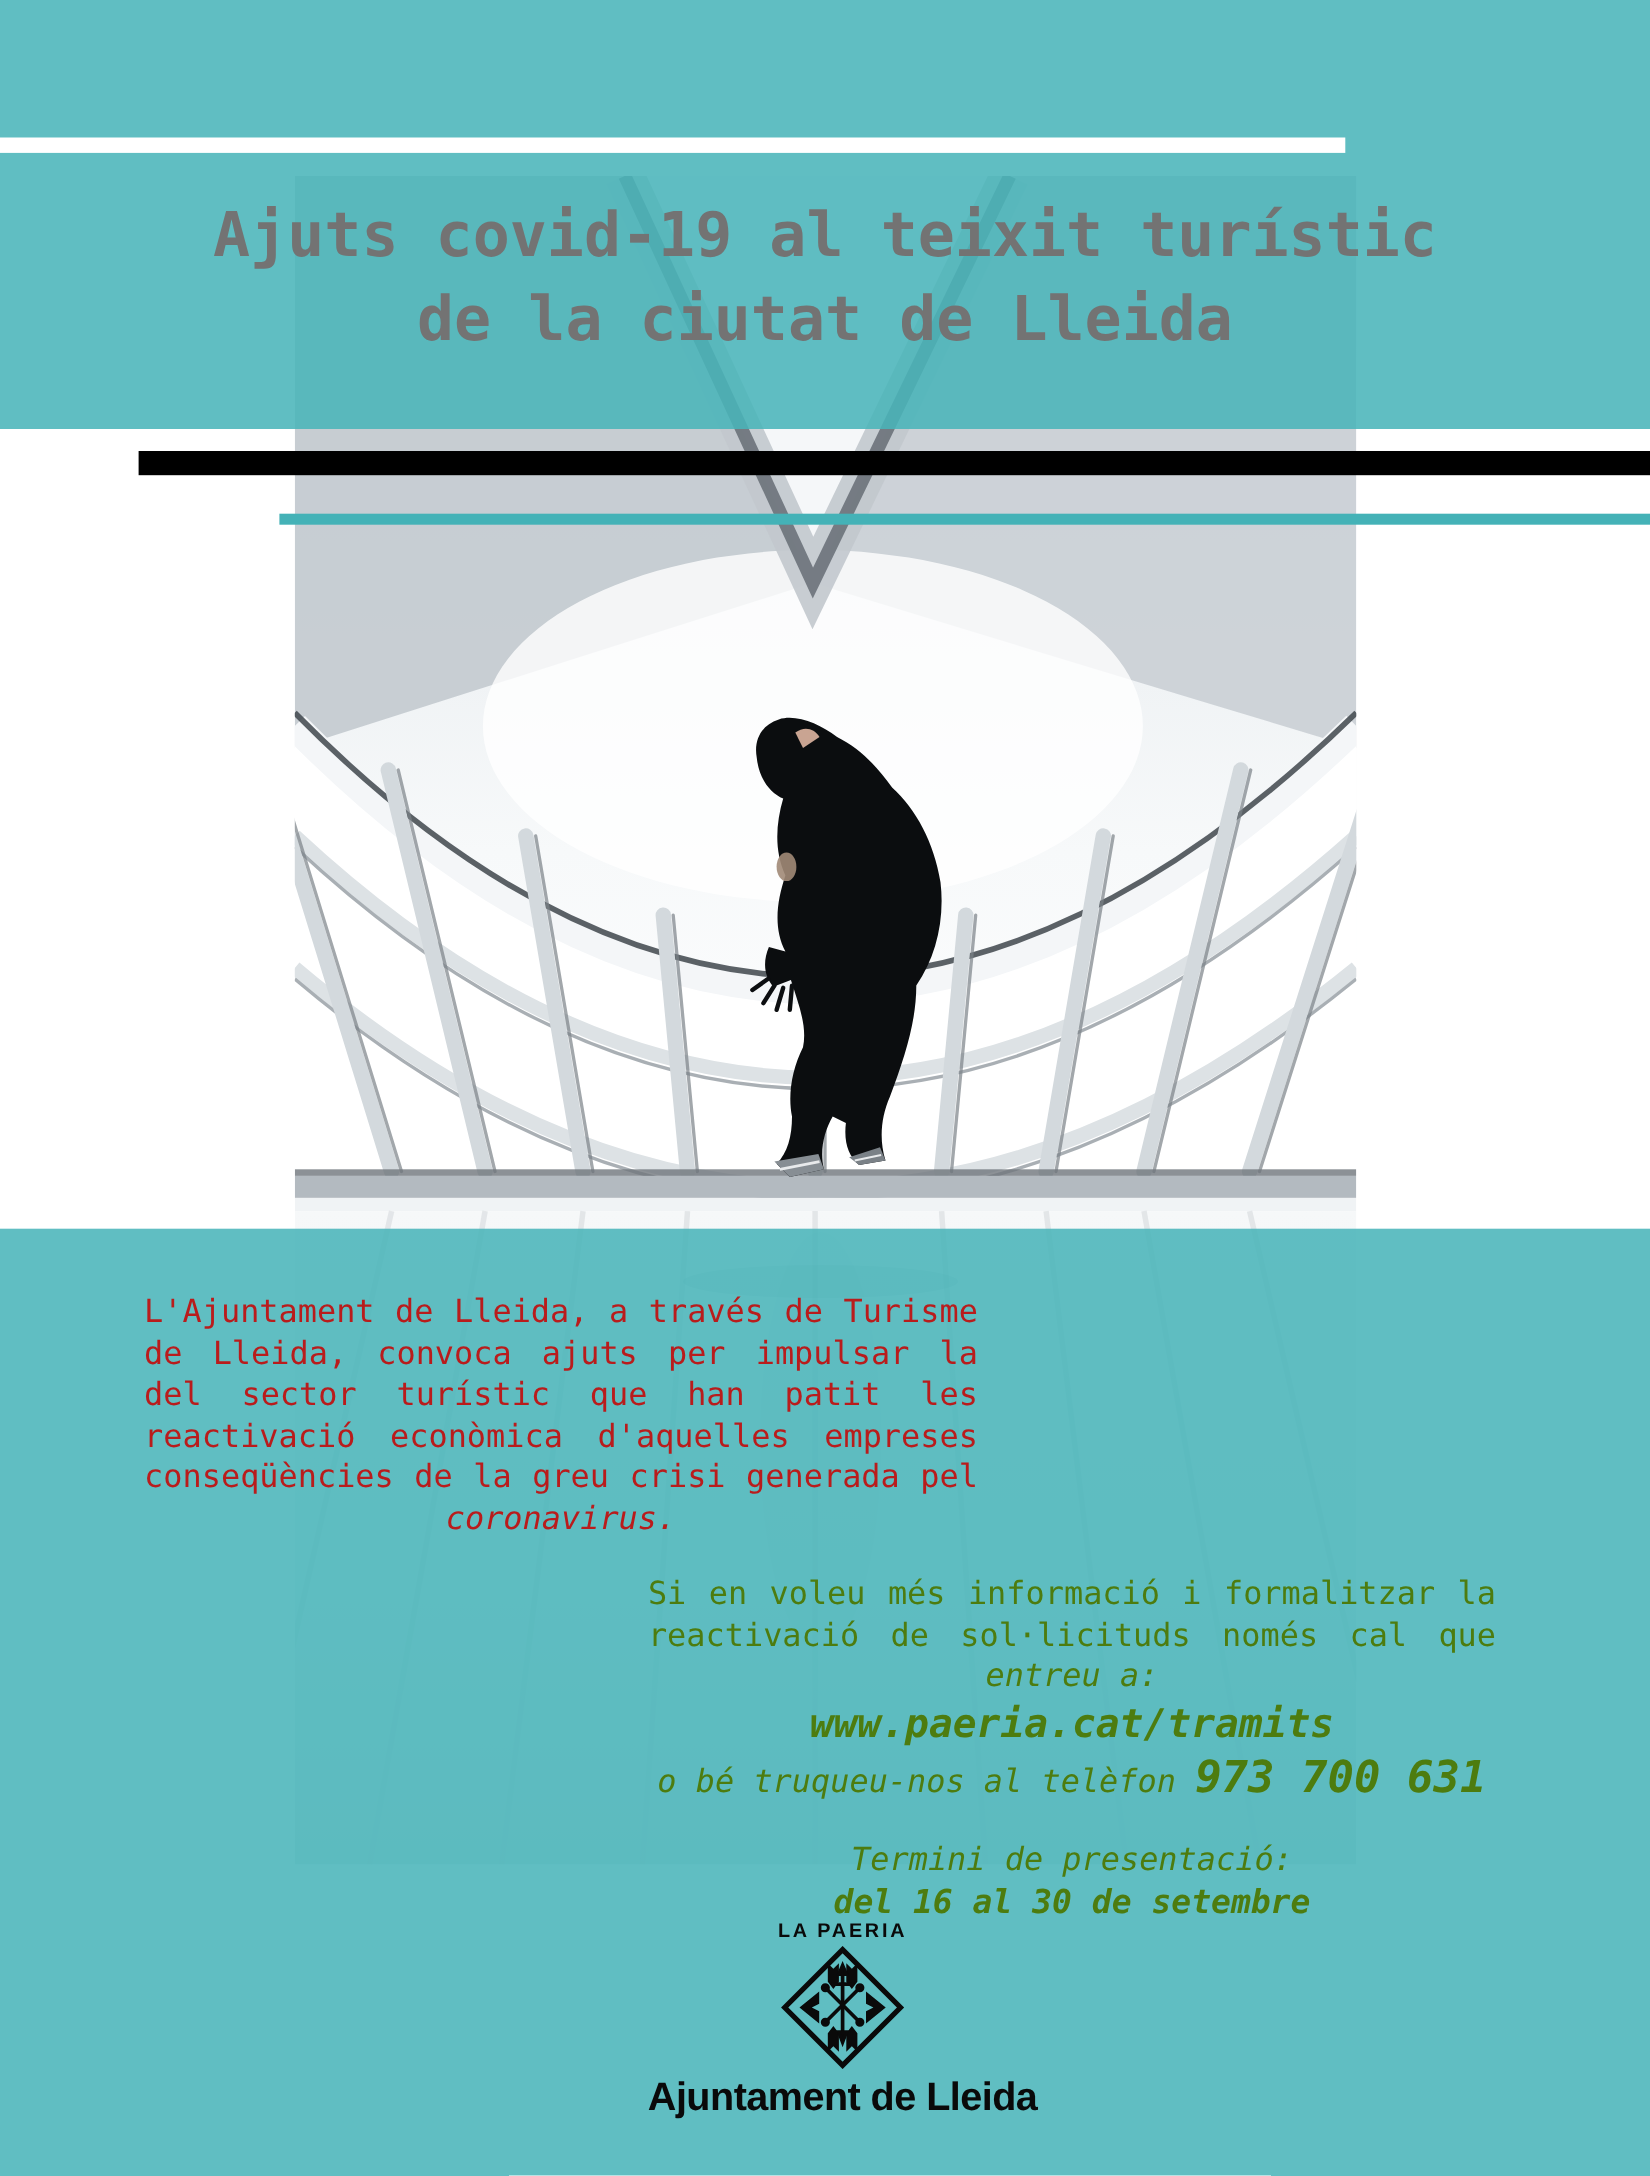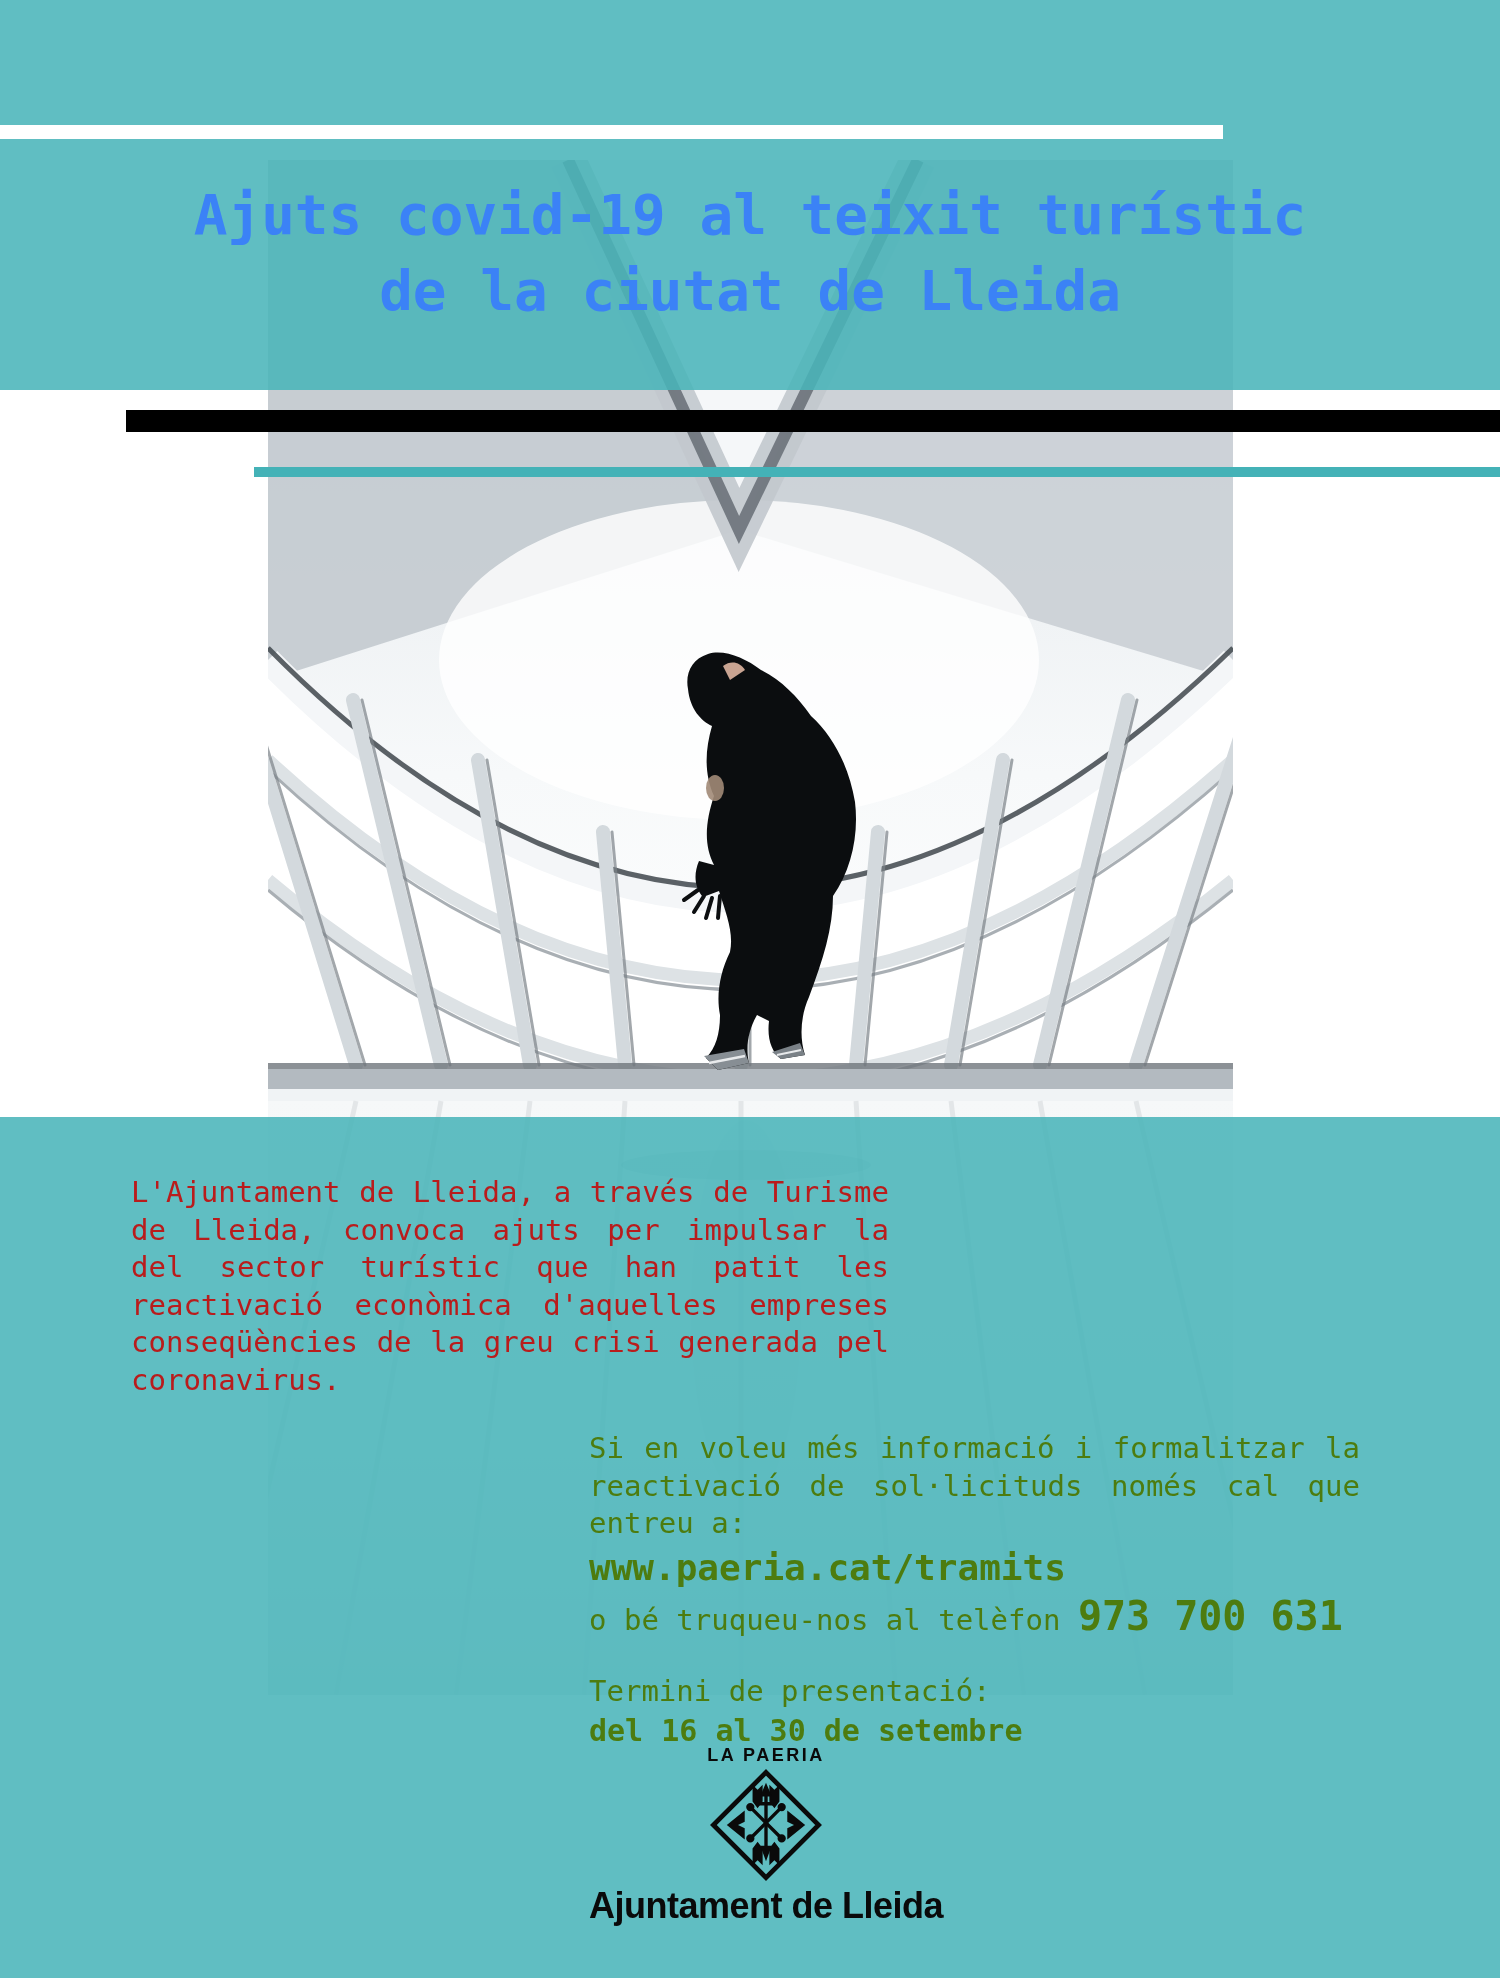--- a/index.html
+++ b/index.html
@@ -10,33 +10,33 @@
   .photo { position:absolute; left:268px; top:160px; width:965px; height:1535px; z-index:1; }
   .band { position:absolute; left:0; width:1500px; background:rgba(72,180,185,0.87); z-index:2; }
   .band-top { top:0; height:390px; }
   .band-bottom { top:1117px; height:861px; }
   .white-strip { position:absolute; left:0; top:125px; width:1223px; height:14px; background:#ffffff; z-index:3; }
   .black-bar { position:absolute; left:126px; top:410px; width:1374px; height:22px; background:#000000; z-index:3; }
   .teal-line { position:absolute; left:254px; top:467px; width:1246px; height:10px; background:#44b2b7; z-index:3; }
   .title {
     position:absolute; left:0; top:177px; width:1500px; margin:0; z-index:4;
     text-align:center; font-size:56px; line-height:76px; font-weight:bold;
-    color:#3b82f6; letter-spacing:0;
+    color:#737373; letter-spacing:0;
   }
   .title .tline { display:block; }
   .intro {
     position:absolute; left:131px; top:1174px; width:758px; z-index:4;
     font-size:29px; line-height:37.5px; color:#b91c1c;
   }
   .info {
     position:absolute; left:589px; top:1430px; width:771px; z-index:4;
     font-size:29px; line-height:37.5px; color:#4d7c0f;
   }
   .jline { text-align:justify; text-align-last:justify; }
-  .lline { text-align:left; }
+  .lline { text-align:center;font-style:italic; }
   .url { font-weight:bold; font-size:36px; line-height:49px; }
   .phone-line { line-height:49px; }
   .phone { font-weight:bold; font-size:40px; }
   .termini { margin-top:28px; }
   .deadline { font-weight:bold; font-size:30px; line-height:42px; }
   .logo {
     position:absolute; left:16px; top:1745px; width:1500px; z-index:4;
     display:flex; flex-direction:column; align-items:center;
     font-family:"Liberation Sans", sans-serif; color:#0a0a0a;
   }

